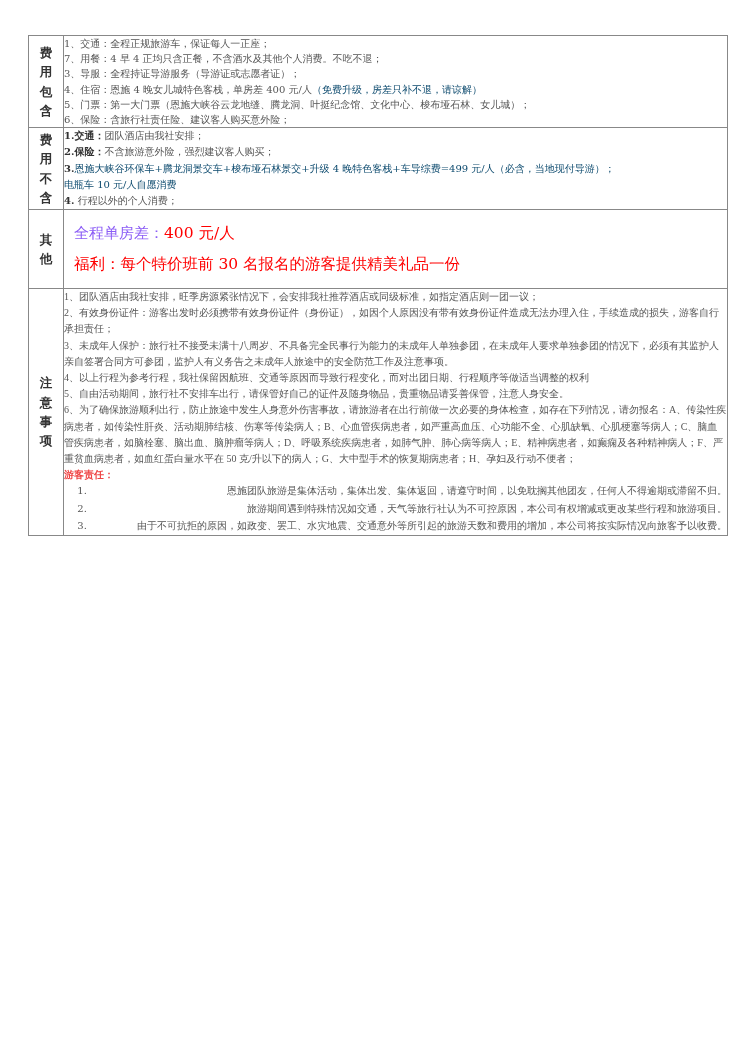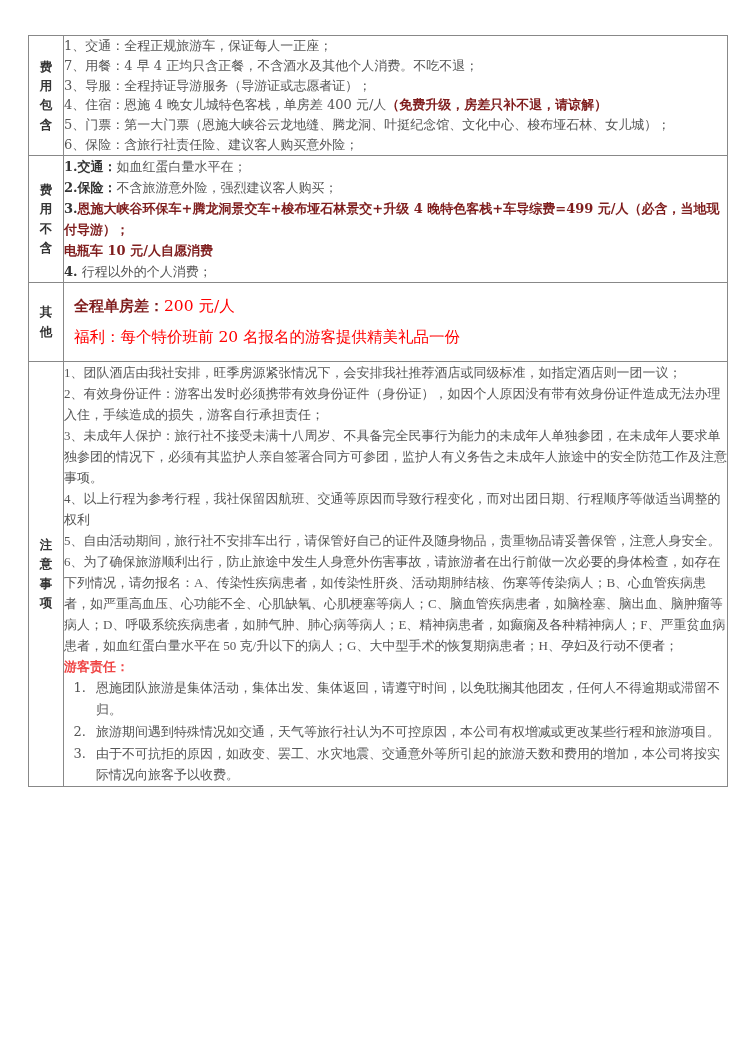--- a/index.html
+++ b/index.html
@@ -46,61 +46,62 @@
     align-items: center;
     justify-content: center;
     line-height: 1.55;
     font-size: 12.5px;
     letter-spacing: 0;
   }
   .label-stack span { display: block; }
 
   td.content {
     padding: 5px 6px 5px 8px;
-    font-size: 13px;
+    font-size: 10px;
     line-height: 1.62;
     color: #555;
   }
   td.content.tight { line-height: 1.52; }
 
   .ln { white-space: normal; }
-  .red { color: #7f1d1d; font-weight: bold; }
+  .red { color: #0c4a6e; font-weight: normal; }
   .bk-bold { font-weight: bold; color: #333; }
 
   
   td.content.other {
     font-size: 15px;
     line-height: 2.0;
     padding: 8px 8px 8px 10px;
   }
   td.content.other .big-red {
     color: #ff0000;
     font-size: 15.5px;
   }
-  td.content.other .lbl { color: #7f1d1d; font-weight: bold; }
+  td.content.other .lbl { color: #8b5cf6; }
 
   
   .notes p {
     margin: 0;
     text-indent: 0;
     font-family: Liberation Serif, serif;
   }
   .notes .item {
     margin: 0 0 0 0;
   }
   .sub-head {
     font-weight: bold;
     color: #ef4444;
     margin-top: 7px;
     margin-bottom: 3px;
   }
   ol.resp {
     margin: 0;
     padding-left: 26px;
     list-style-type: decimal;
+    text-align: right;
   }
   ol.resp li {
     margin: 0 0 1px 0;
     padding-left: 6px;
     line-height: 1.62;
   }
 </style>
 </head>
 <body>
 
@@ -130,38 +131,38 @@
       <tr>
         <td class="label">
           <div class="label-stack">
             <span>费</span>
             <span>用</span>
             <span>不</span>
             <span>含</span>
           </div>
         </td>
         <td class="content">
-          <div class="ln"><span class="bk-bold">1.</span><span class="bk-bold">交通：</span><span>如血红蛋白量水平在；</span></div>
+          <div class="ln"><span class="bk-bold">1.</span><span class="bk-bold">交通：</span><span>团队酒店由我社安排；</span></div>
           <div class="ln"><span class="bk-bold">2.</span><span class="bk-bold">保险：</span><span>不含旅游意外险，强烈建议客人购买；</span></div>
           <div class="ln"><span class="bk-bold">3.</span><span class="red">恩施大峡谷环保车+腾龙洞景交车+梭布垭石林景交+升级 4 晚特色客栈+车导综费=499 元/人（必含，当地现付导游）；</span></div>
           <div class="ln"><span class="red">电瓶车 10 元/人自愿消费</span></div>
           <div class="ln"><span class="bk-bold">4.</span>&nbsp;<span>行程以外的个人消费；</span></div>
         </td>
       </tr>
 
       <tr>
         <td class="label">
           <div class="label-stack">
             <span>其</span>
             <span>他</span>
           </div>
         </td>
         <td class="content other">
-          <div class="ln"><span class="lbl">全程单房差：</span><span class="big-red">200 元/人</span></div>
-          <div class="ln"><span class="big-red">福利：每个特价班前 20 名报名的游客提供精美礼品一份</span></div>
+          <div class="ln"><span class="lbl">全程单房差：</span><span class="big-red">400 元/人</span></div>
+          <div class="ln"><span class="big-red">福利：每个特价班前 30 名报名的游客提供精美礼品一份</span></div>
         </td>
       </tr>
 
       <tr>
         <td class="label">
           <div class="label-stack">
             <span>注</span>
             <span>意</span>
             <span>事</span>
             <span>项</span>

